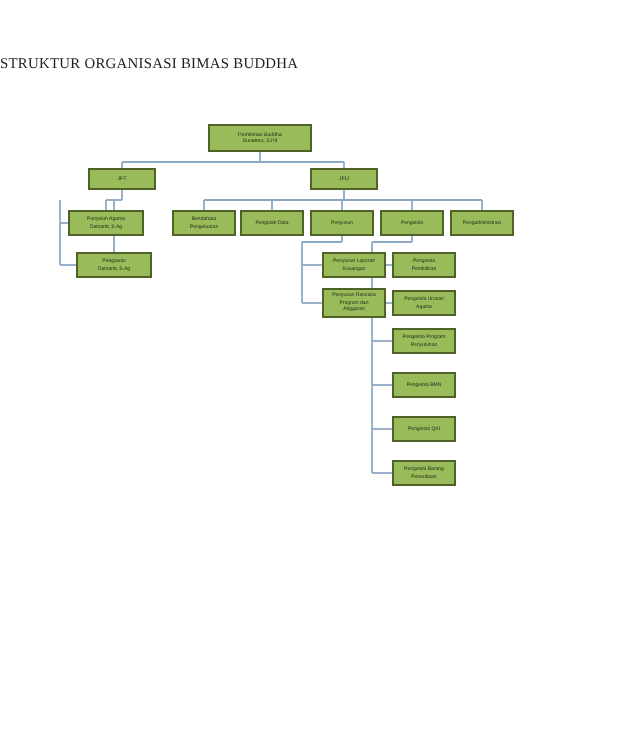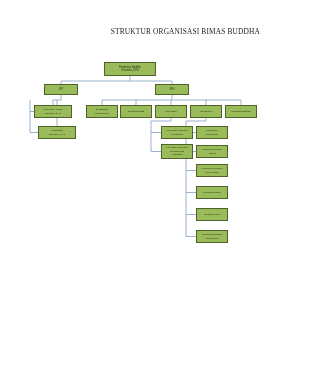--- a/index.html
+++ b/index.html
@@ -14,21 +14,21 @@
     overflow: hidden;
     font-family: "Liberation Sans", sans-serif;
     color: #1a1a1a;
   }
 
   #chart-title {
     position: absolute;
     left: 0;
     top: 27px;
     width: 260px;
-    text-align: right;
+    text-align: left;
     font-family: "Liberation Serif", serif;
     font-size: 7.4px;
     letter-spacing: 0.15px;
     color: #1c1c1c;
     white-space: nowrap;
   }
 
   #org-canvas {
     position: absolute;
     left: 0;

